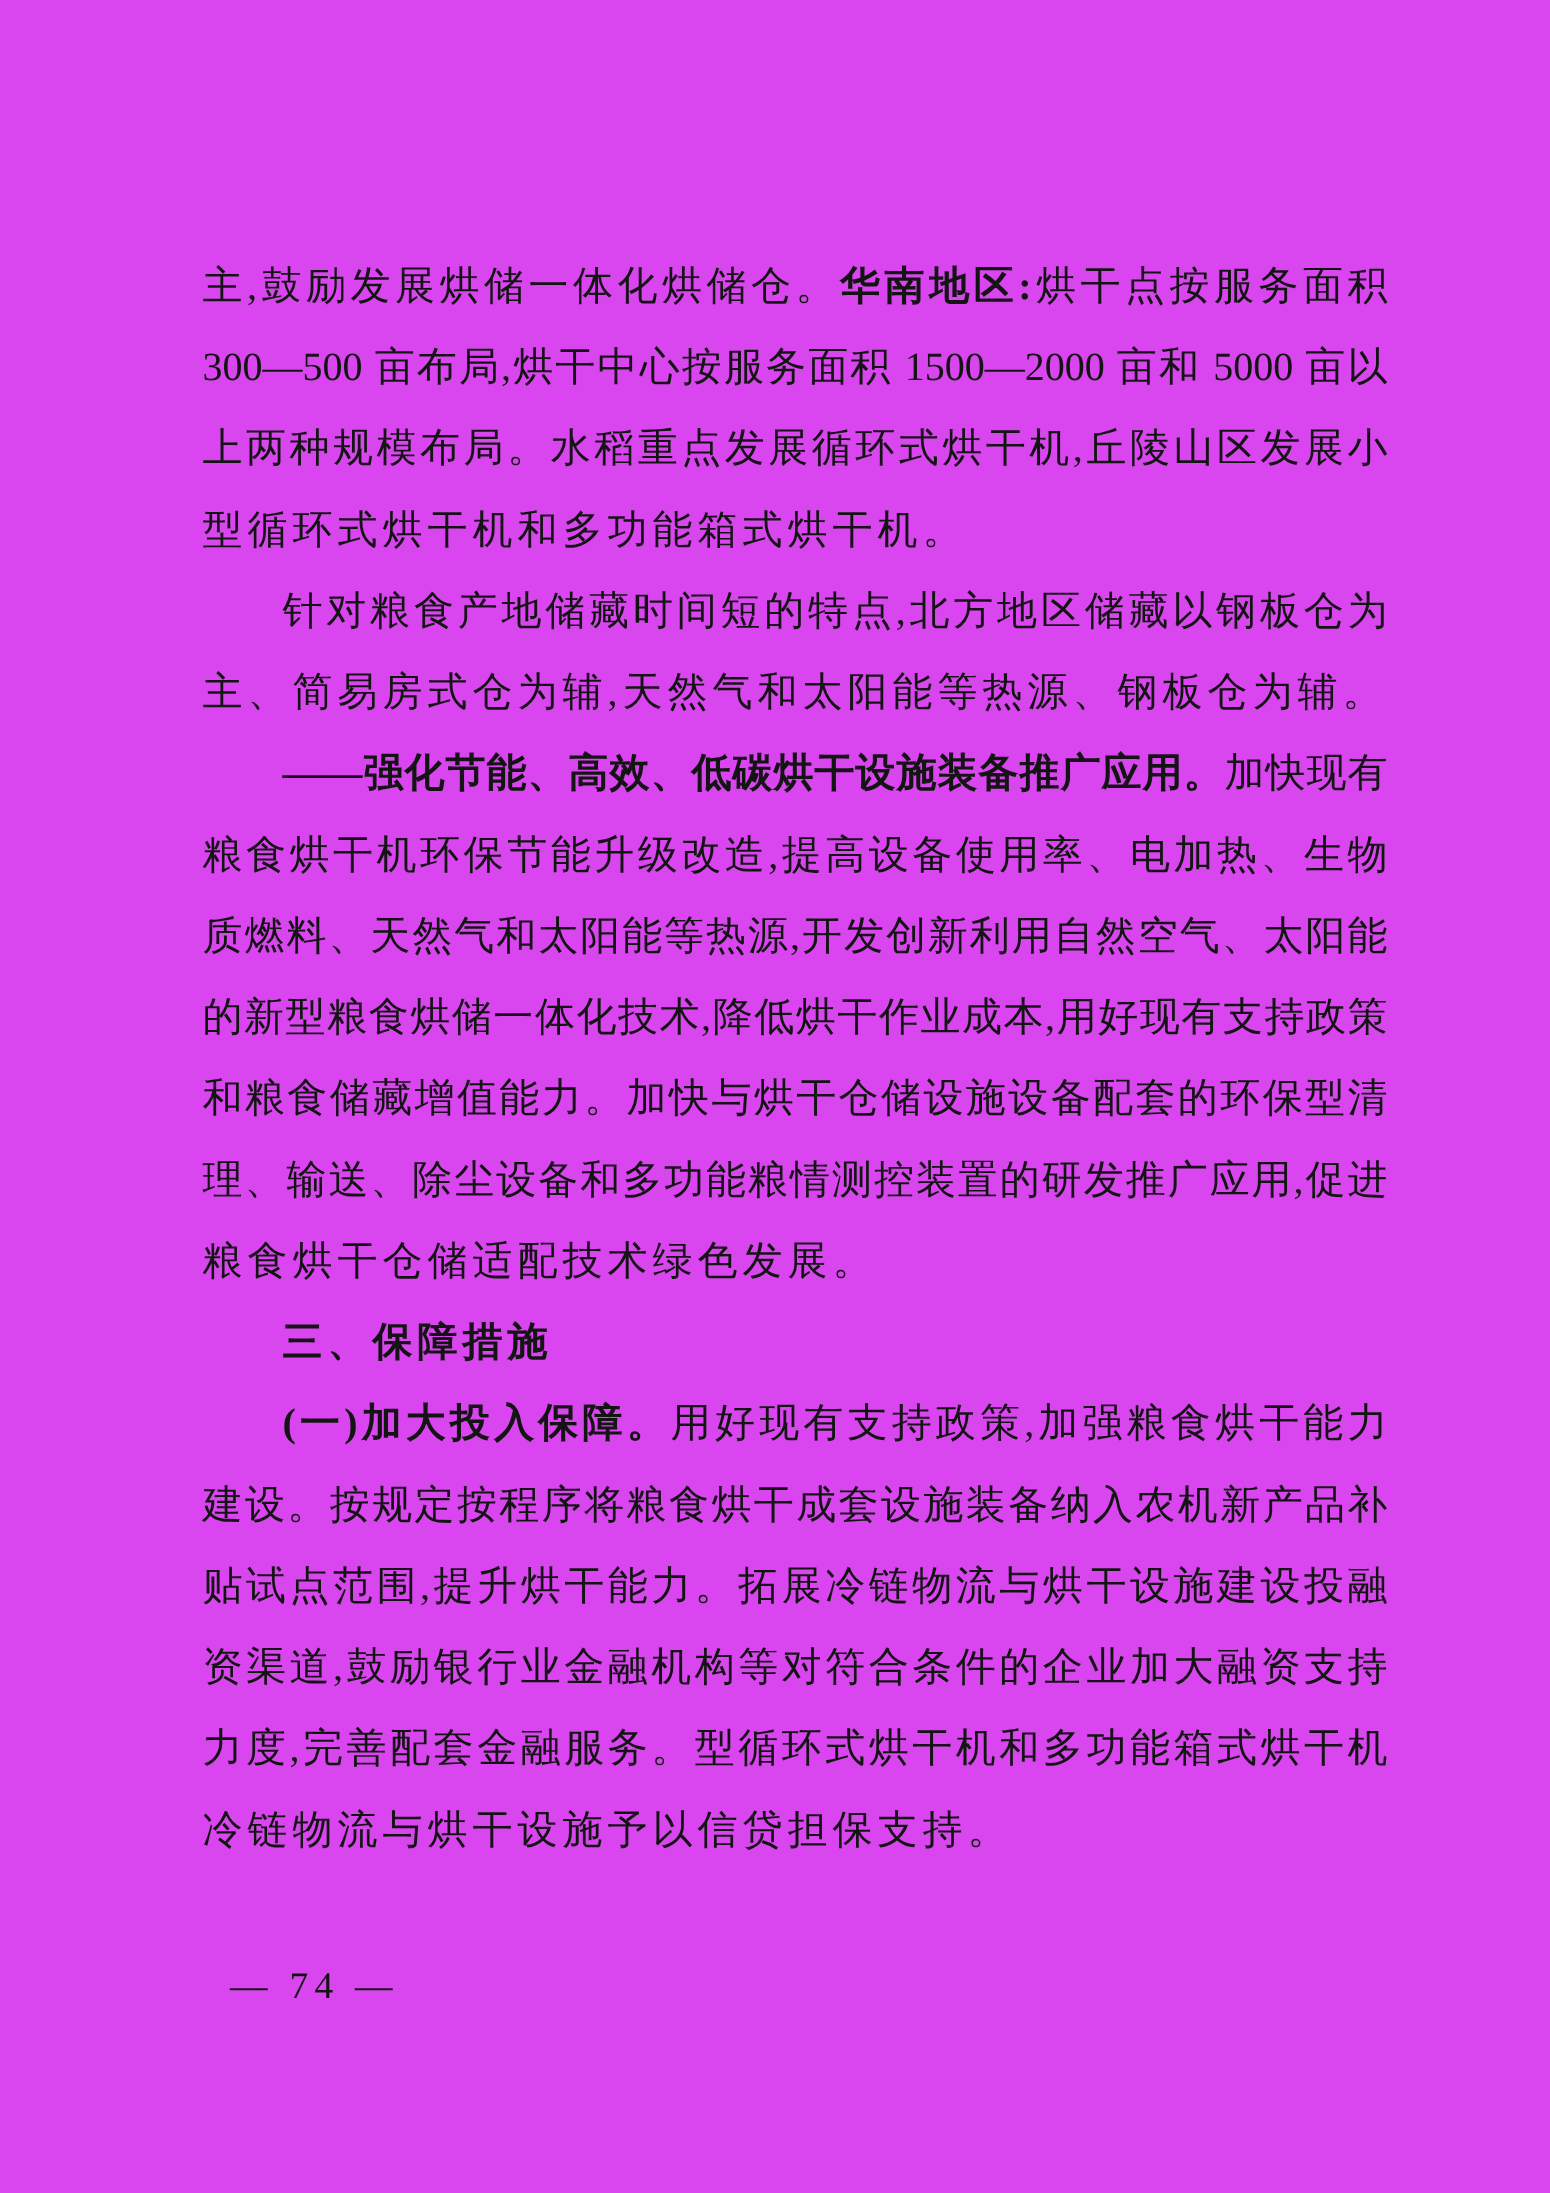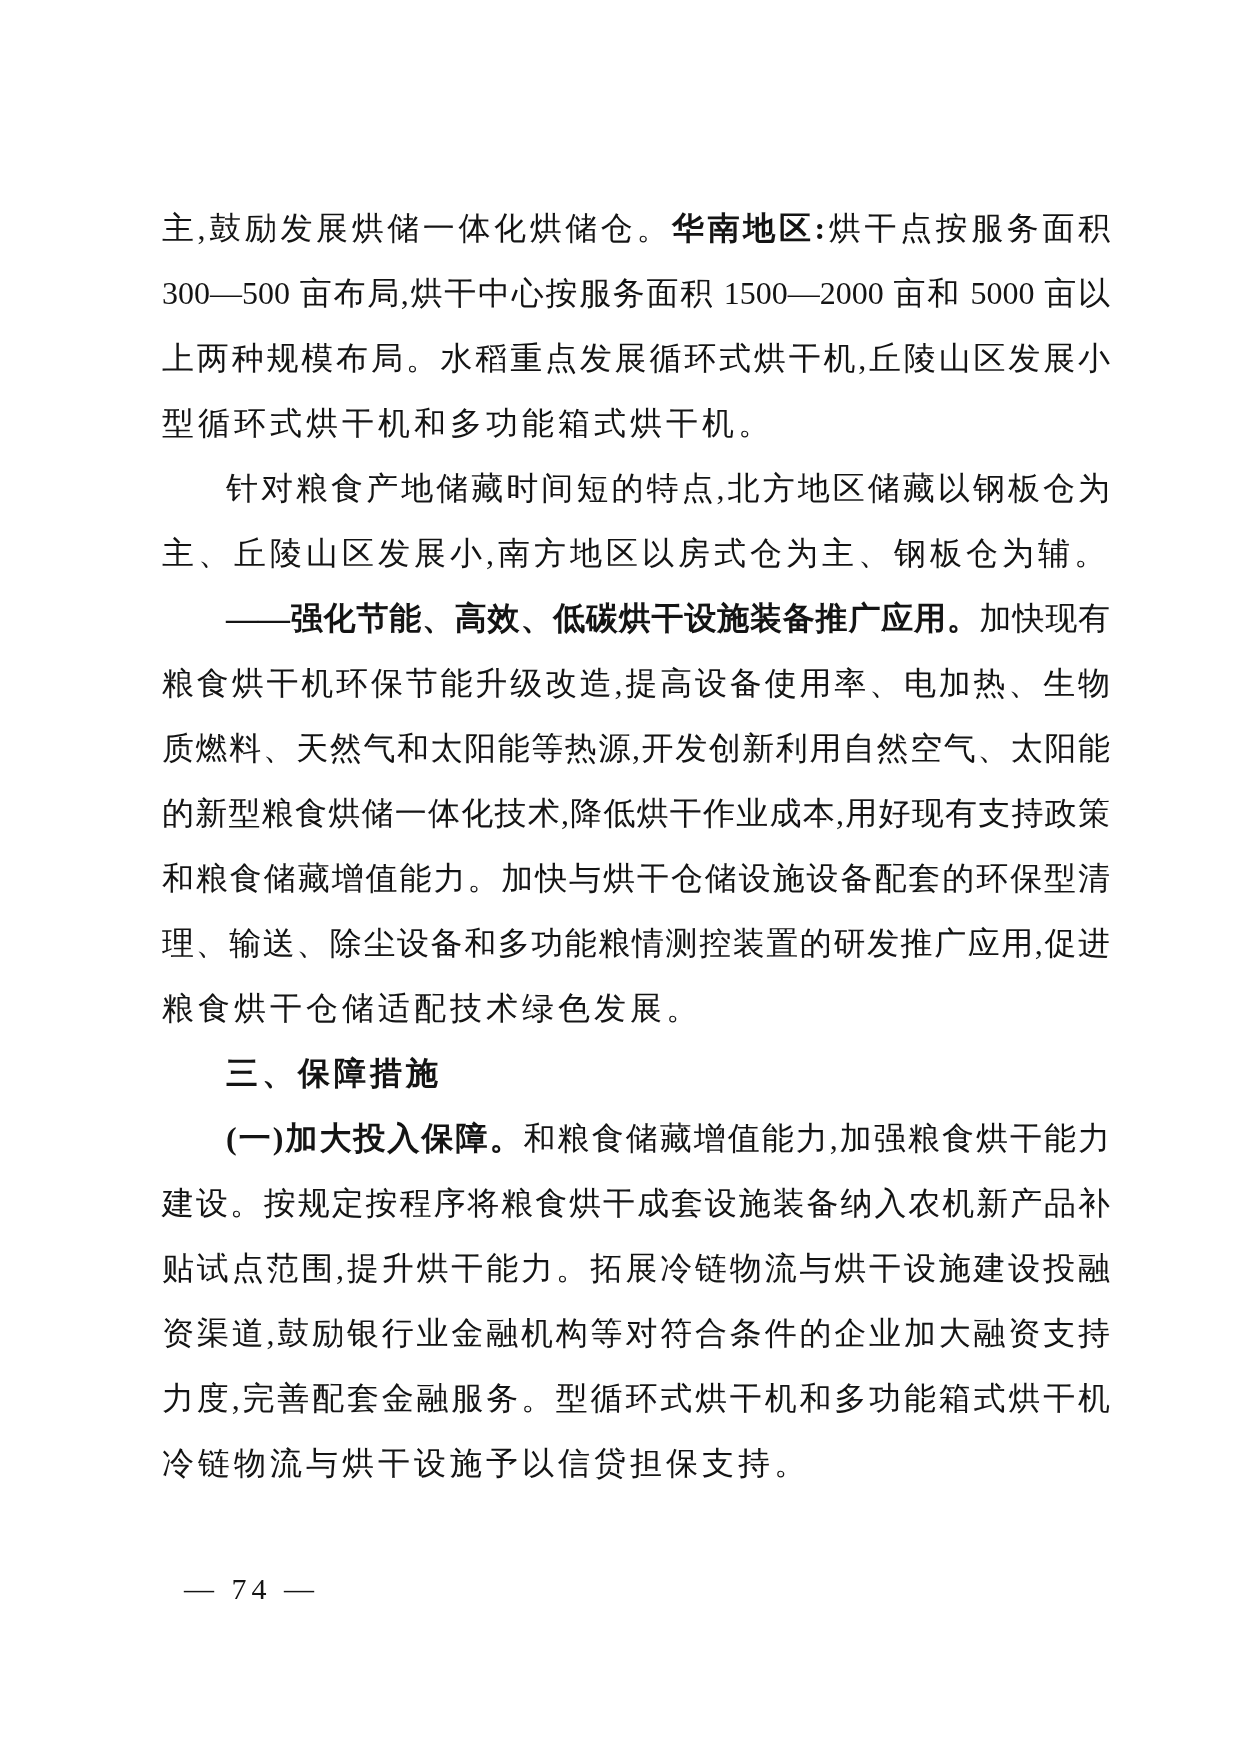--- a/index.html
+++ b/index.html
@@ -1,21 +1,21 @@
 <!DOCTYPE html>
 <html lang="zh"><head>
 <meta charset="utf-8">
 <style>
   html, body { margin: 0; padding: 0; background: #e8e8e8; }
   .page {
     position: relative;
     width: 1240px;
     height: 1754px;
     margin: 0 auto;
-    background: #ffffff;
+    background: #d946ef;
     color: #141414;
     font-family: "Liberation Serif", "DejaVu Serif", serif;
     overflow: hidden;
   }
   .text-block {
     position: absolute;
     left: 162px;
     top: 196px;
     width: 948px;
   }
@@ -47,30 +47,30 @@
 </head>
 <body>
 
 <div class="page">
   <div class="text-block">
       <div class="line"><span>主,鼓励发展烘储一体化烘储仓。</span><span class="bold">华南地区:</span><span>烘干点按服务面积</span></div>
       <div class="line"><span>300—500 亩布局,烘干中心按服务面积 1500—2000 亩和 5000 亩以</span></div>
       <div class="line"><span>上两种规模布局。水稻重点发展循环式烘干机,丘陵山区发展小</span></div>
       <div class="line para-end"><span>型循环式烘干机和多功能箱式烘干机。</span></div>
       <div class="line indent"><span>针对粮食产地储藏时间短的特点,北方地区储藏以钢板仓为</span></div>
-      <div class="line para-end"><span>主、丘陵山区发展小,南方地区以房式仓为主、钢板仓为辅。</span></div>
+      <div class="line para-end"><span>主、简易房式仓为辅,天然气和太阳能等热源、钢板仓为辅。</span></div>
       <div class="line indent"><span class="bold">——强化节能、高效、低碳烘干设施装备推广应用。</span><span>加快现有</span></div>
       <div class="line"><span>粮食烘干机环保节能升级改造,提高设备使用率、电加热、生物</span></div>
       <div class="line"><span>质燃料、天然气和太阳能等热源,开发创新利用自然空气、太阳能</span></div>
       <div class="line"><span>的新型粮食烘储一体化技术,降低烘干作业成本,用好现有支持政策</span></div>
       <div class="line"><span>和粮食储藏增值能力。加快与烘干仓储设施设备配套的环保型清</span></div>
       <div class="line"><span>理、输送、除尘设备和多功能粮情测控装置的研发推广应用,促进</span></div>
       <div class="line para-end"><span>粮食烘干仓储适配技术绿色发展。</span></div>
       <div class="line indent para-end heading"><span class="bold">三、保障措施</span></div>
-      <div class="line indent"><span class="bold">(一)加大投入保障。</span><span>和粮食储藏增值能力,加强粮食烘干能力</span></div>
+      <div class="line indent"><span class="bold">(一)加大投入保障。</span><span>用好现有支持政策,加强粮食烘干能力</span></div>
       <div class="line"><span>建设。按规定按程序将粮食烘干成套设施装备纳入农机新产品补</span></div>
       <div class="line"><span>贴试点范围,提升烘干能力。拓展冷链物流与烘干设施建设投融</span></div>
       <div class="line"><span>资渠道,鼓励银行业金融机构等对符合条件的企业加大融资支持</span></div>
       <div class="line"><span>力度,完善配套金融服务。型循环式烘干机和多功能箱式烘干机</span></div>
       <div class="line para-end"><span>冷链物流与烘干设施予以信贷担保支持。</span></div>
     </div>
   <div class="footer">— 74 —</div>
 </div>
 
 </body></html>

